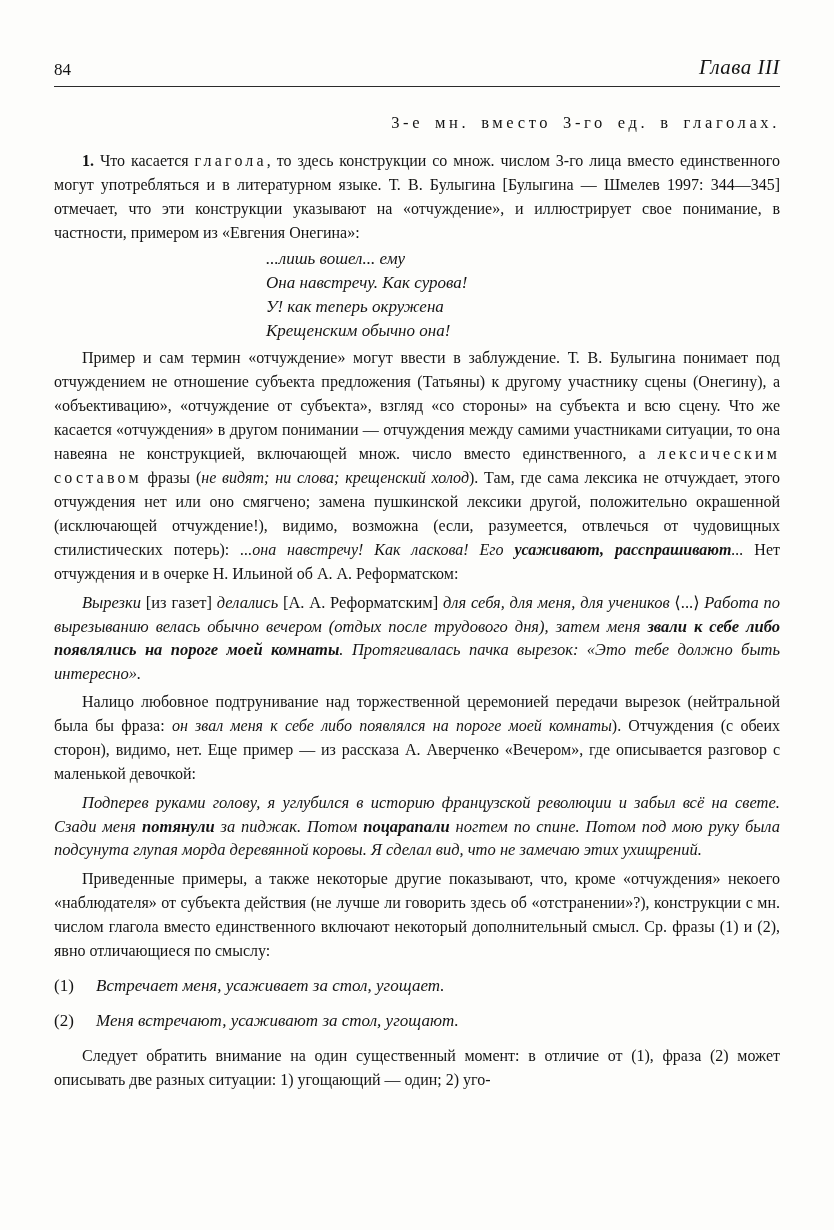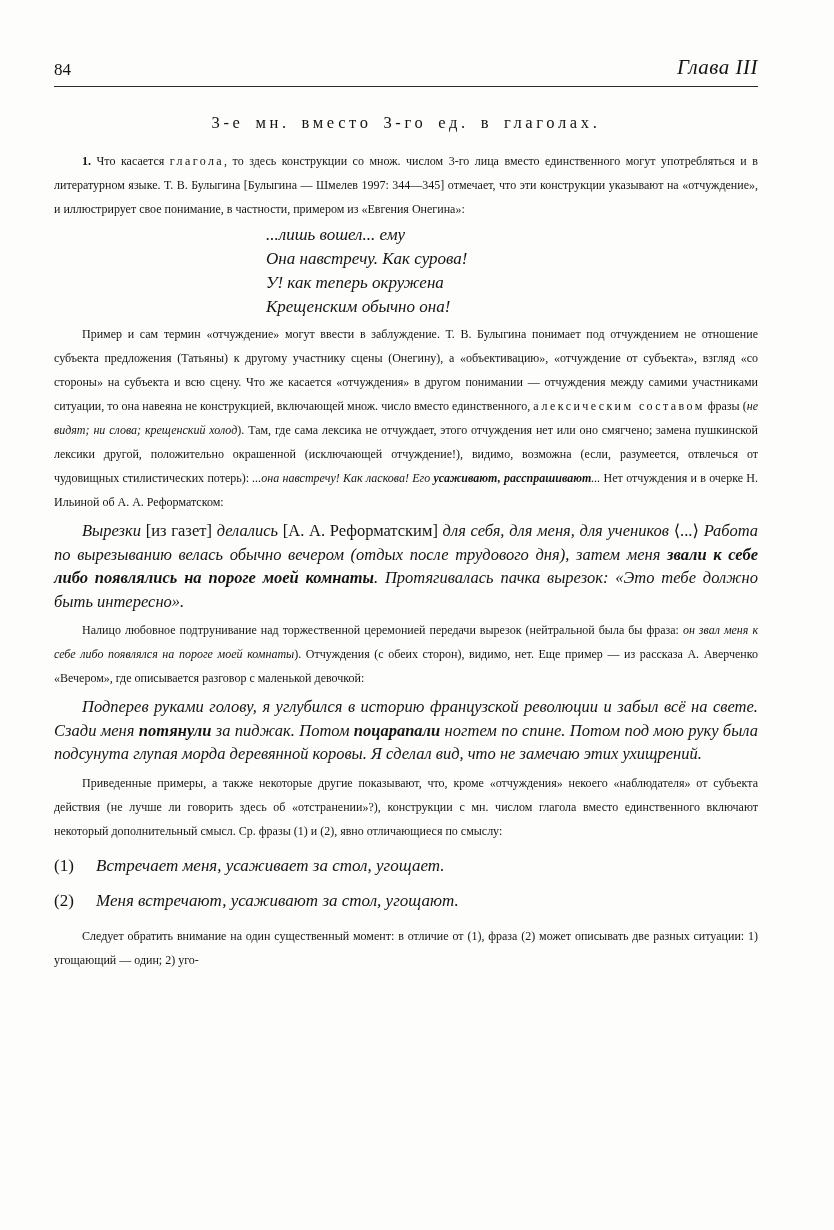--- a/index.html
+++ b/index.html
@@ -8,21 +8,21 @@
     background: #ffffff;
   }
   .page {
     position: relative;
     width: 834px;
     height: 1230px;
     box-sizing: border-box;
     background: #fdfdfb;
     font-family: "Liberation Serif", "DejaVu Serif", serif;
     color: #141414;
-    padding: 60px 76px 0 54px;
+    padding: 60px 54px 0 54px;
     overflow: hidden;
   }
   .header {
     position: relative;
     height: 26px;
     border-bottom: 1.6px solid #2a2a2a;
   }
   .pagenum {
     position: absolute;
     left: 0;
@@ -36,27 +36,27 @@
     bottom: 6px;
     text-align: right;
     font-style: italic;
     font-size: 21px;
     letter-spacing: 0.5px;
   }
   .heading {
     margin: 26px 0 16px 0;
     font-size: 16.5px;
     font-weight: normal;
-    text-align: center;
+    text-align: right;
     letter-spacing: 0.22em;
     word-spacing: 0.25em;
   }
   .content p, .content .para {
     margin: 0;
-    font-size: 12px;
+    font-size: 16px;
     line-height: 24px;
     text-align: justify;
     text-indent: 28px;
   }
   .quote {
     margin: 5px 0 5px 0 !important;
     font-size: 16.5px !important;
     line-height: 23.5px !important;
     font-family: Liberation Serif, serif;
   }

